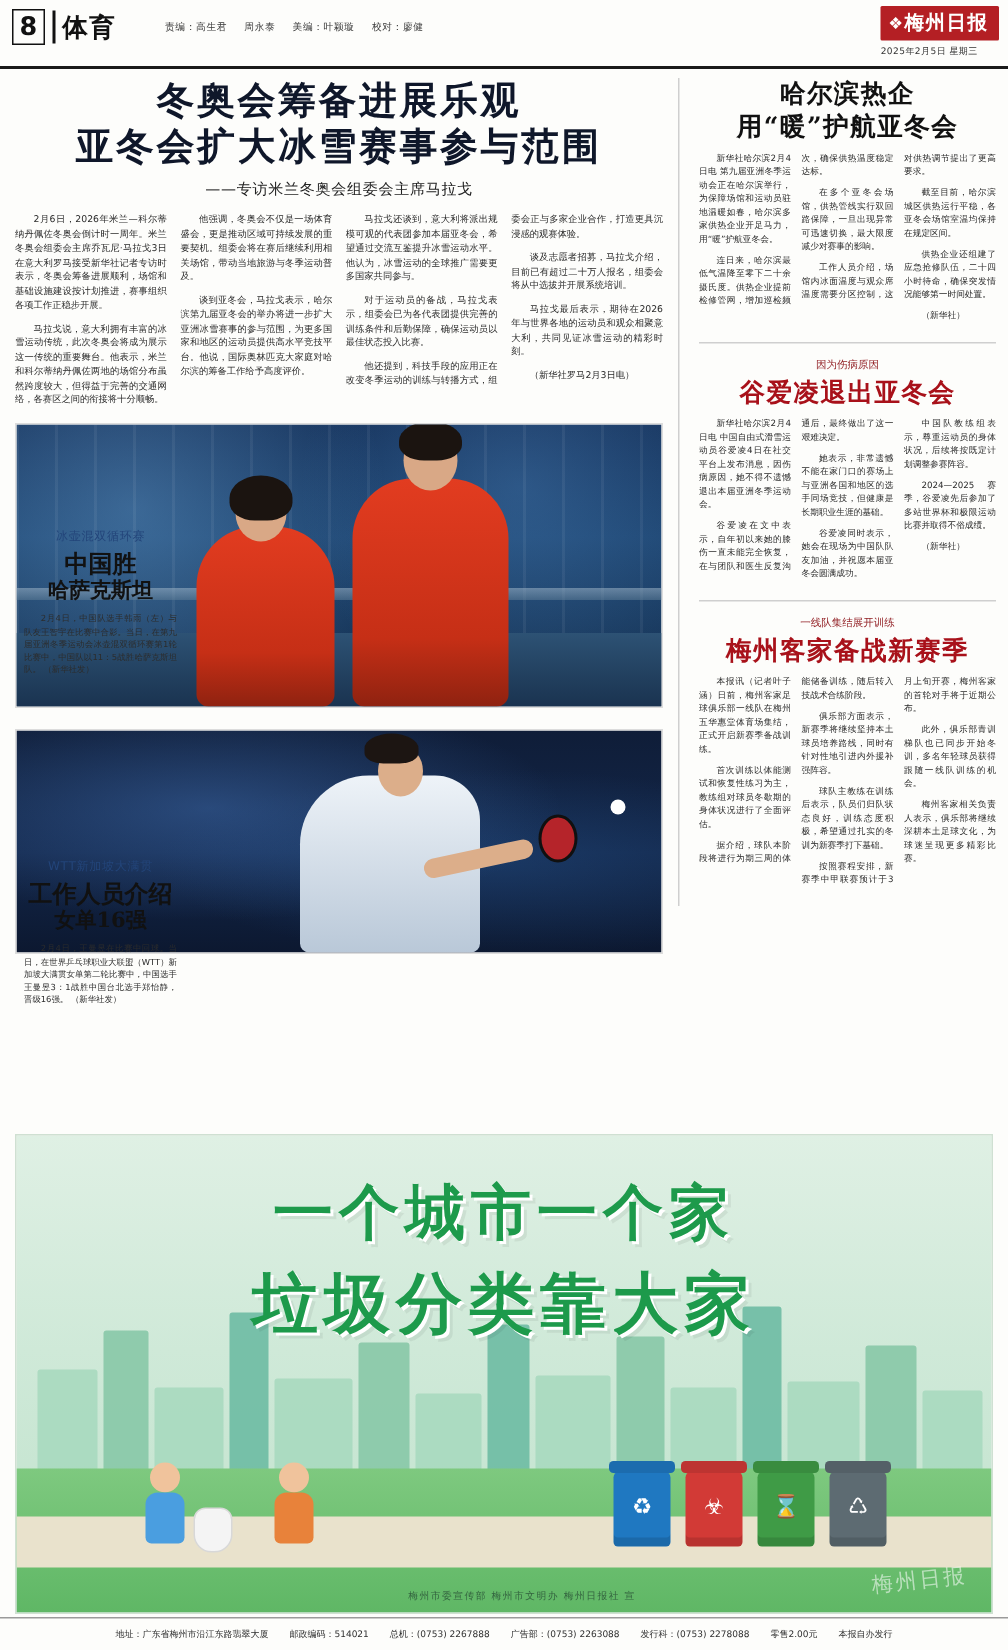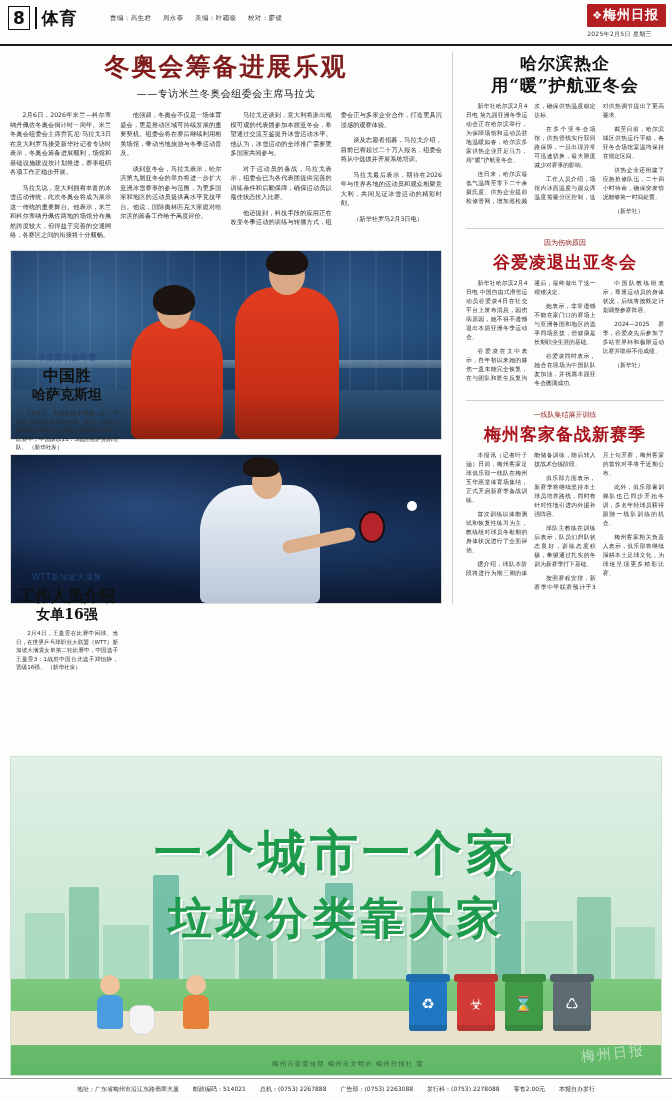--- a/index.html
+++ b/index.html
@@ -57,21 +57,21 @@
 
   
   .col-left { position: absolute; left: 10px; top: 52px; width: 432px; }
   .col-right {
     position: absolute; left: 452px; top: 52px; width: 212px;
     border-left: 1px solid #cfcfcf; padding-left: 13px;
   }
 
   
   .head-main {
-    text-align: center; color: #7f1d1d;
+    text-align: center; color: #0f172a;
     font-family: "DejaVu Serif", "Liberation Serif", serif;
     font-weight: bold;
   }
   .head-main .l1 { font-size: 25px; letter-spacing: 2px; line-height: 30px; }
   .head-main .l2 { font-size: 25px; letter-spacing: 2px; line-height: 32px; }
   .head-sub {
     text-align: center; font-size: 10px; color: #222; margin-top: 5px;
     letter-spacing: .5px;
   }
 
@@ -213,21 +213,21 @@
     background: linear-gradient(180deg,#dff0e4 0%, #cfe9d8 45%, #bfe2cc 100%);
     overflow: hidden; border: 1px solid #cfe0d2;
   }
   .psa-title {
     position: absolute; left: 0; top: 24px; width: 100%;
     text-align: center; color: #1d9a4b;
     font-family: "DejaVu Serif", "Liberation Serif", serif;
     font-weight: bold;
     text-shadow: 2px 2px 0 #ffffff, 4px 4px 0 rgba(0,0,0,.06);
   }
-  .psa-title .pl1 { font-size: 48px; letter-spacing: 4px; margin-top: 40px; }
+  .psa-title .pl1 { font-size: 40px; letter-spacing: 4px; }
   .psa-title .pl2 { font-size: 44px; letter-spacing: 4px; margin-top: 4px; }
   .skyline {
     position: absolute; left: 0; bottom: 92px; width: 100%; height: 120px;
   }
   .bld {
     position: absolute; bottom: 0; background: #a6d8bd; opacity: .85;
     border-radius: 2px 2px 0 0;
   }
   .bld.dark { background: #84c6a4; }
   .bld.teal { background: #67b8a0; }
@@ -308,20 +308,21 @@
         <span class="mark">❖</span><span>梅州日报</span>
       </div>
       <div class="issue-date">2025年2月5日  星期三</div>
     </div>
   </div>
 
   <div class="col-left">
 
     <div class="head-main">
       <div class="l1">冬奥会筹备进展乐观</div>
+      <div class="l2">亚冬会扩大冰雪赛事参与范围</div>
     </div>
     <div class="head-sub">——专访米兰冬奥会组委会主席马拉戈</div>
 
     <div class="body-cols">
       <p>2月6日，2026年米兰—科尔蒂纳丹佩佐冬奥会倒计时一周年。米兰冬奥会组委会主席乔瓦尼·马拉戈3日在意大利罗马接受新华社记者专访时表示，冬奥会筹备进展顺利，场馆和基础设施建设按计划推进，赛事组织各项工作正稳步开展。</p>
       <p>马拉戈说，意大利拥有丰富的冰雪运动传统，此次冬奥会将成为展示这一传统的重要舞台。他表示，米兰和科尔蒂纳丹佩佐两地的场馆分布虽然跨度较大，但得益于完善的交通网络，各赛区之间的衔接将十分顺畅。</p>
       <p>他强调，冬奥会不仅是一场体育盛会，更是推动区域可持续发展的重要契机。组委会将在赛后继续利用相关场馆，带动当地旅游与冬季运动普及。</p>
       <p>谈到亚冬会，马拉戈表示，哈尔滨第九届亚冬会的举办将进一步扩大亚洲冰雪赛事的参与范围，为更多国家和地区的运动员提供高水平竞技平台。他说，国际奥林匹克大家庭对哈尔滨的筹备工作给予高度评价。</p>
       <p>马拉戈还谈到，意大利将派出规模可观的代表团参加本届亚冬会，希望通过交流互鉴提升冰雪运动水平。他认为，冰雪运动的全球推广需要更多国家共同参与。</p>
       <p>对于运动员的备战，马拉戈表示，组委会已为各代表团提供完善的训练条件和后勤保障，确保运动员以最佳状态投入比赛。</p>

